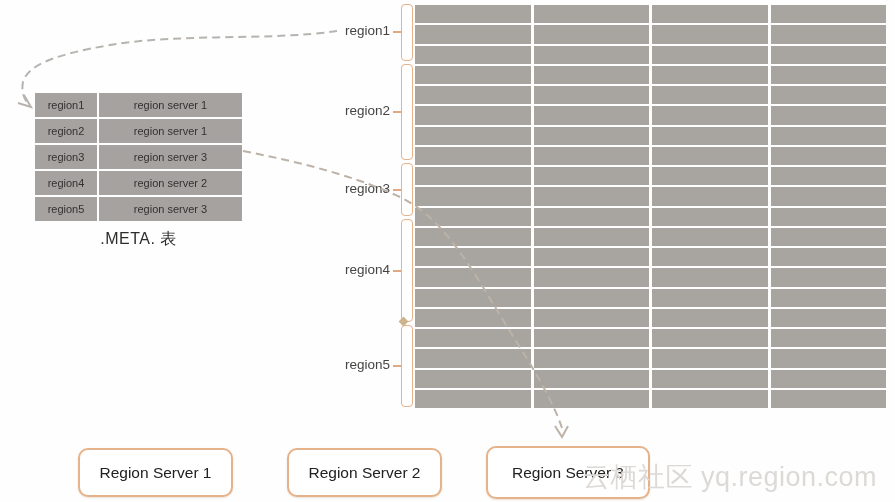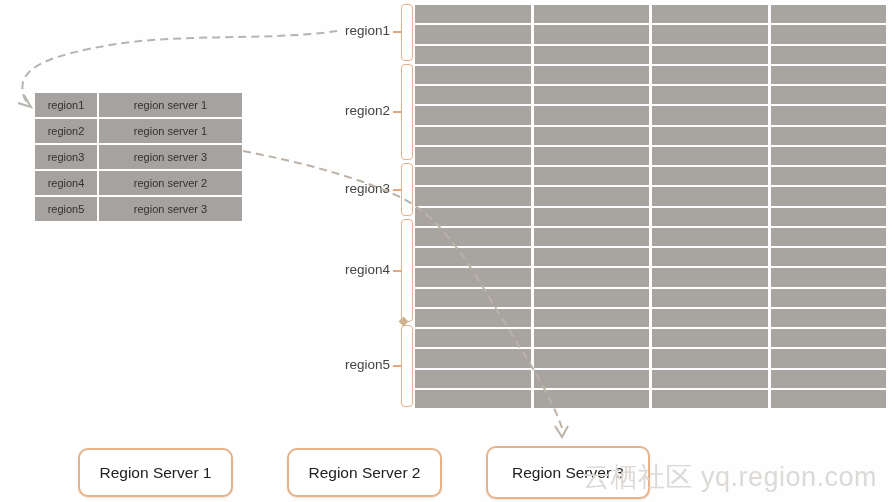--- a/index.html
+++ b/index.html
@@ -155,20 +155,21 @@
     <div class="meta-cell">region server 1</div>
     <div class="meta-cell">region2</div>
     <div class="meta-cell">region server 1</div>
     <div class="meta-cell">region3</div>
     <div class="meta-cell">region server 3</div>
     <div class="meta-cell">region4</div>
     <div class="meta-cell">region server 2</div>
     <div class="meta-cell">region5</div>
     <div class="meta-cell">region server 3</div>
   </div>
+  <div class="meta-label">.META. 表</div>
 
   <div class="big-grid" style="grid-template-columns: repeat(4, 1fr); grid-template-rows: repeat(20, 1fr);">
       <div class="grid-cell" style="background: rgb(168, 165, 161);"></div>
       <div class="grid-cell" style="background: rgb(168, 165, 161);"></div>
       <div class="grid-cell" style="background: rgb(168, 165, 161);"></div>
       <div class="grid-cell" style="background: rgb(168, 165, 161);"></div>
       <div class="grid-cell" style="background: rgb(168, 165, 161);"></div>
       <div class="grid-cell" style="background: rgb(168, 165, 161);"></div>
       <div class="grid-cell" style="background: rgb(168, 165, 161);"></div>
       <div class="grid-cell" style="background: rgb(168, 165, 161);"></div>

